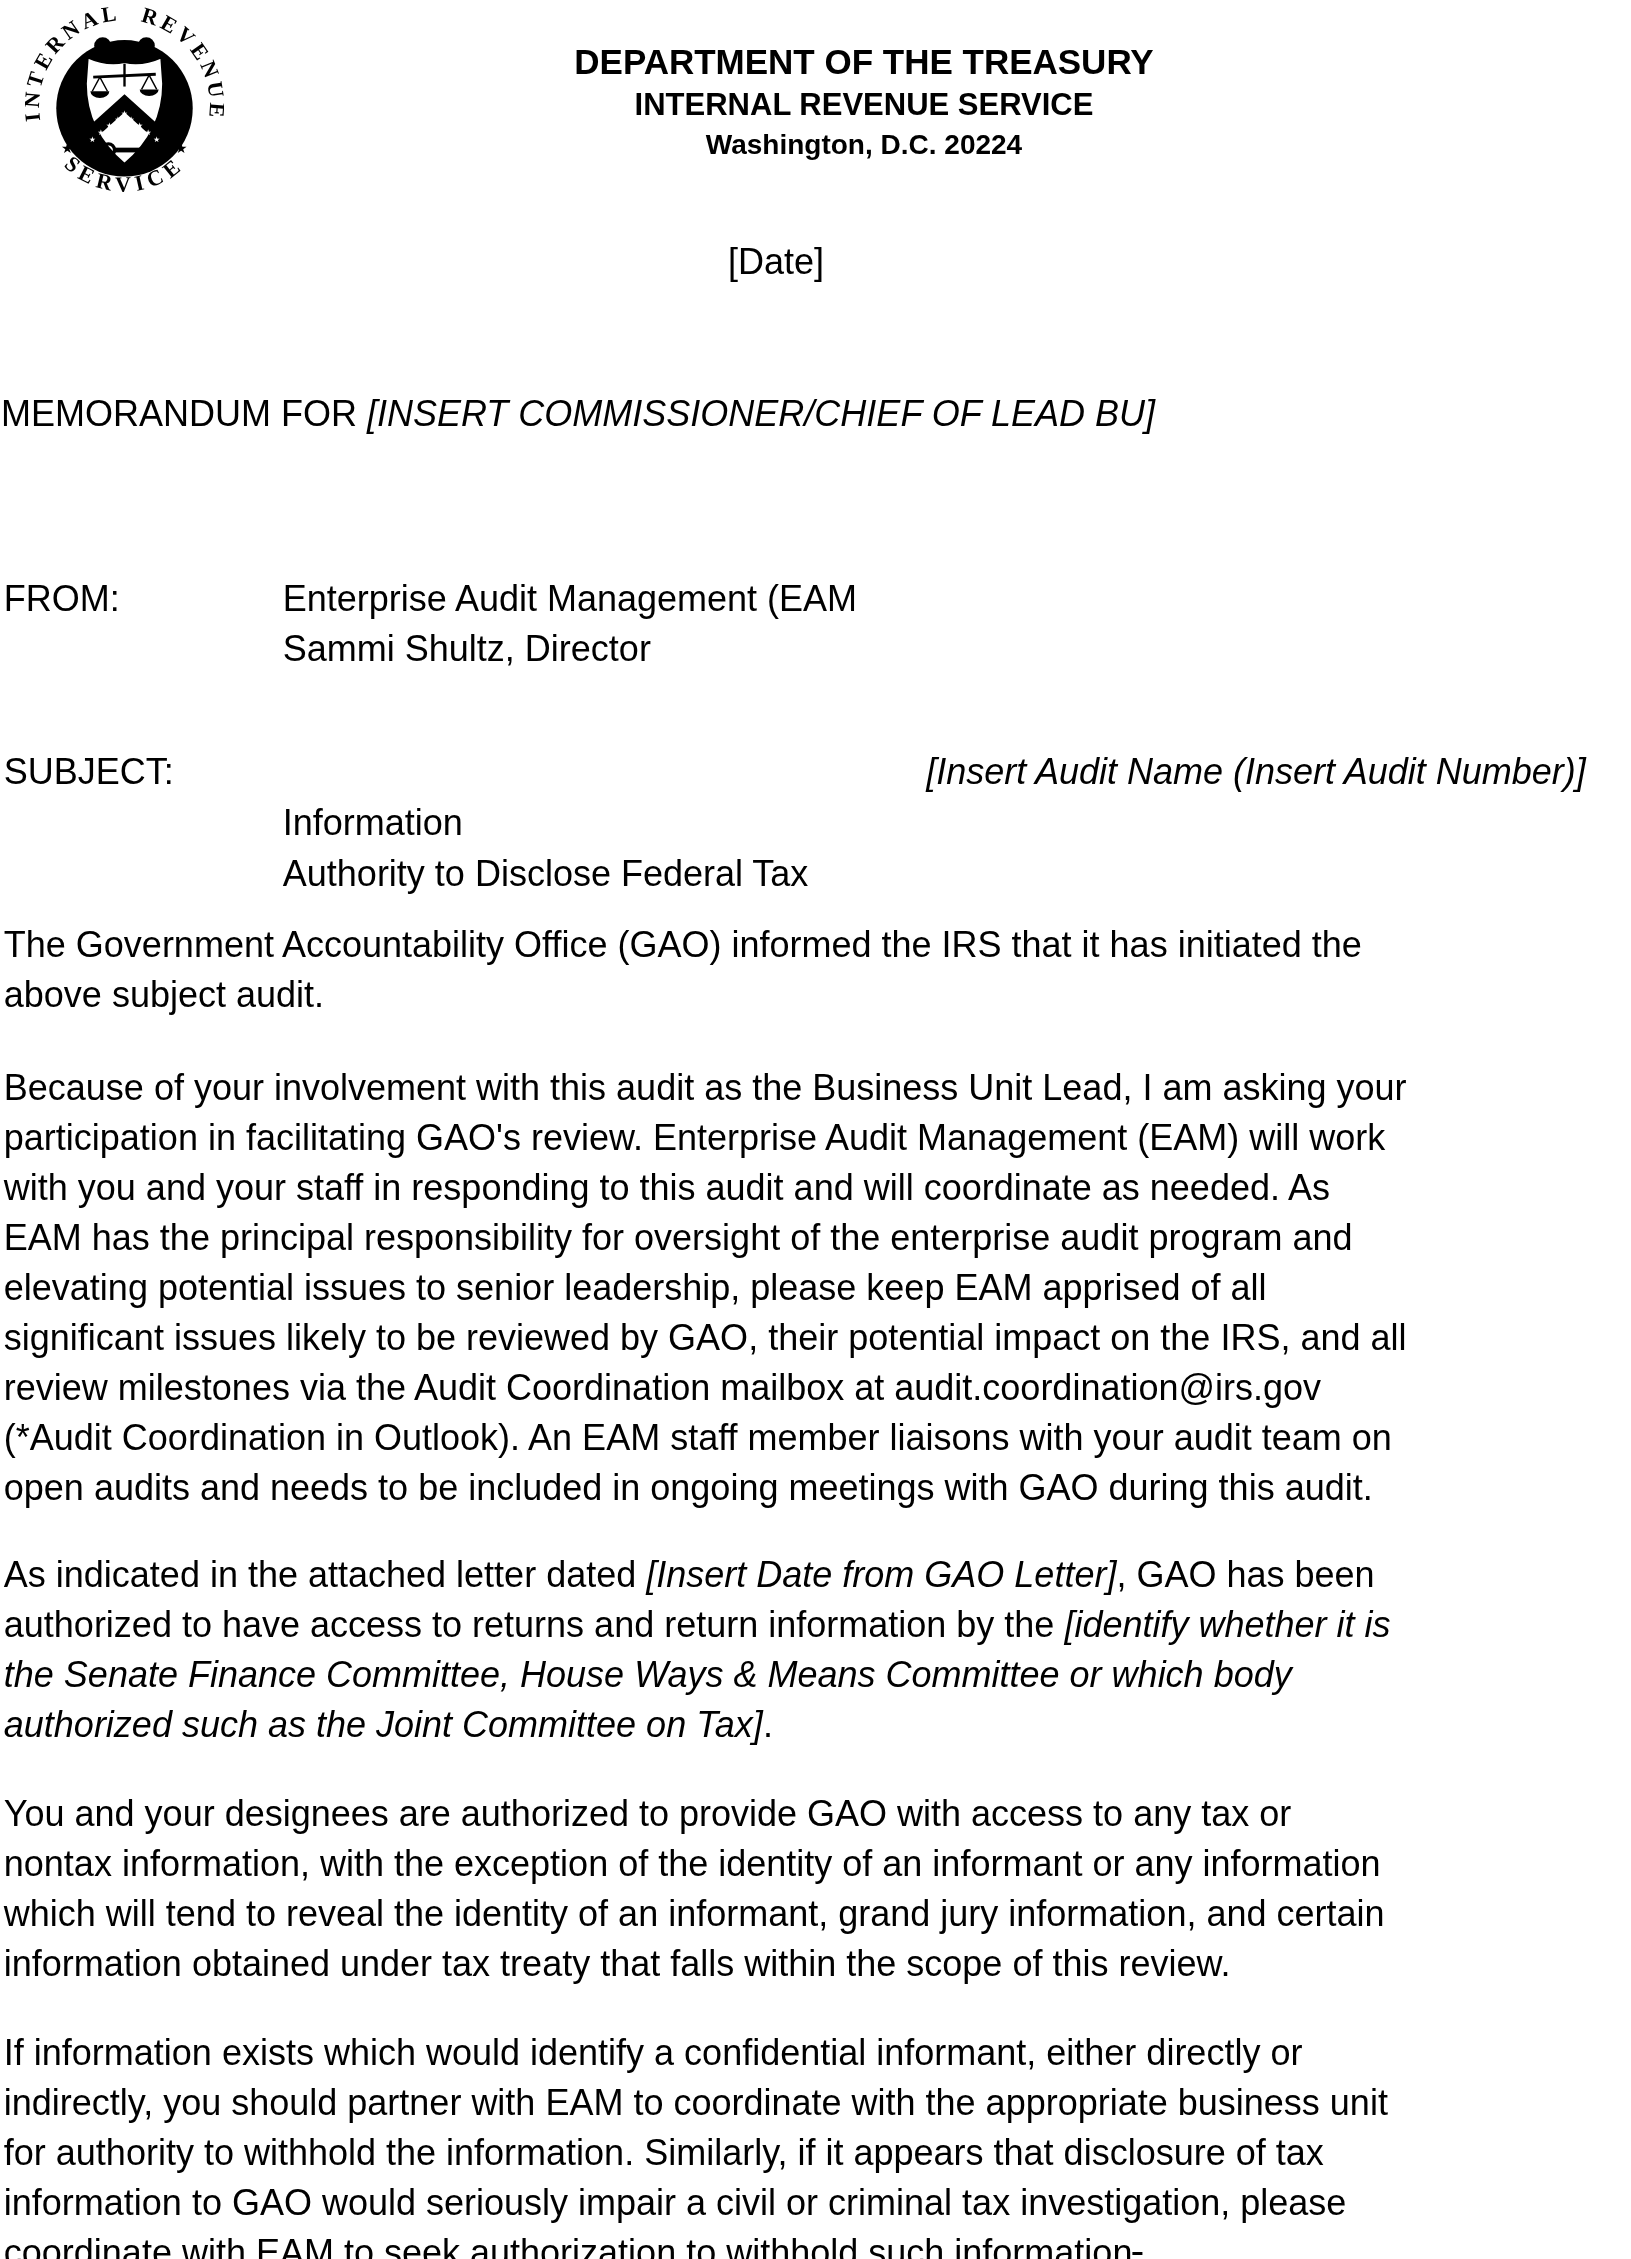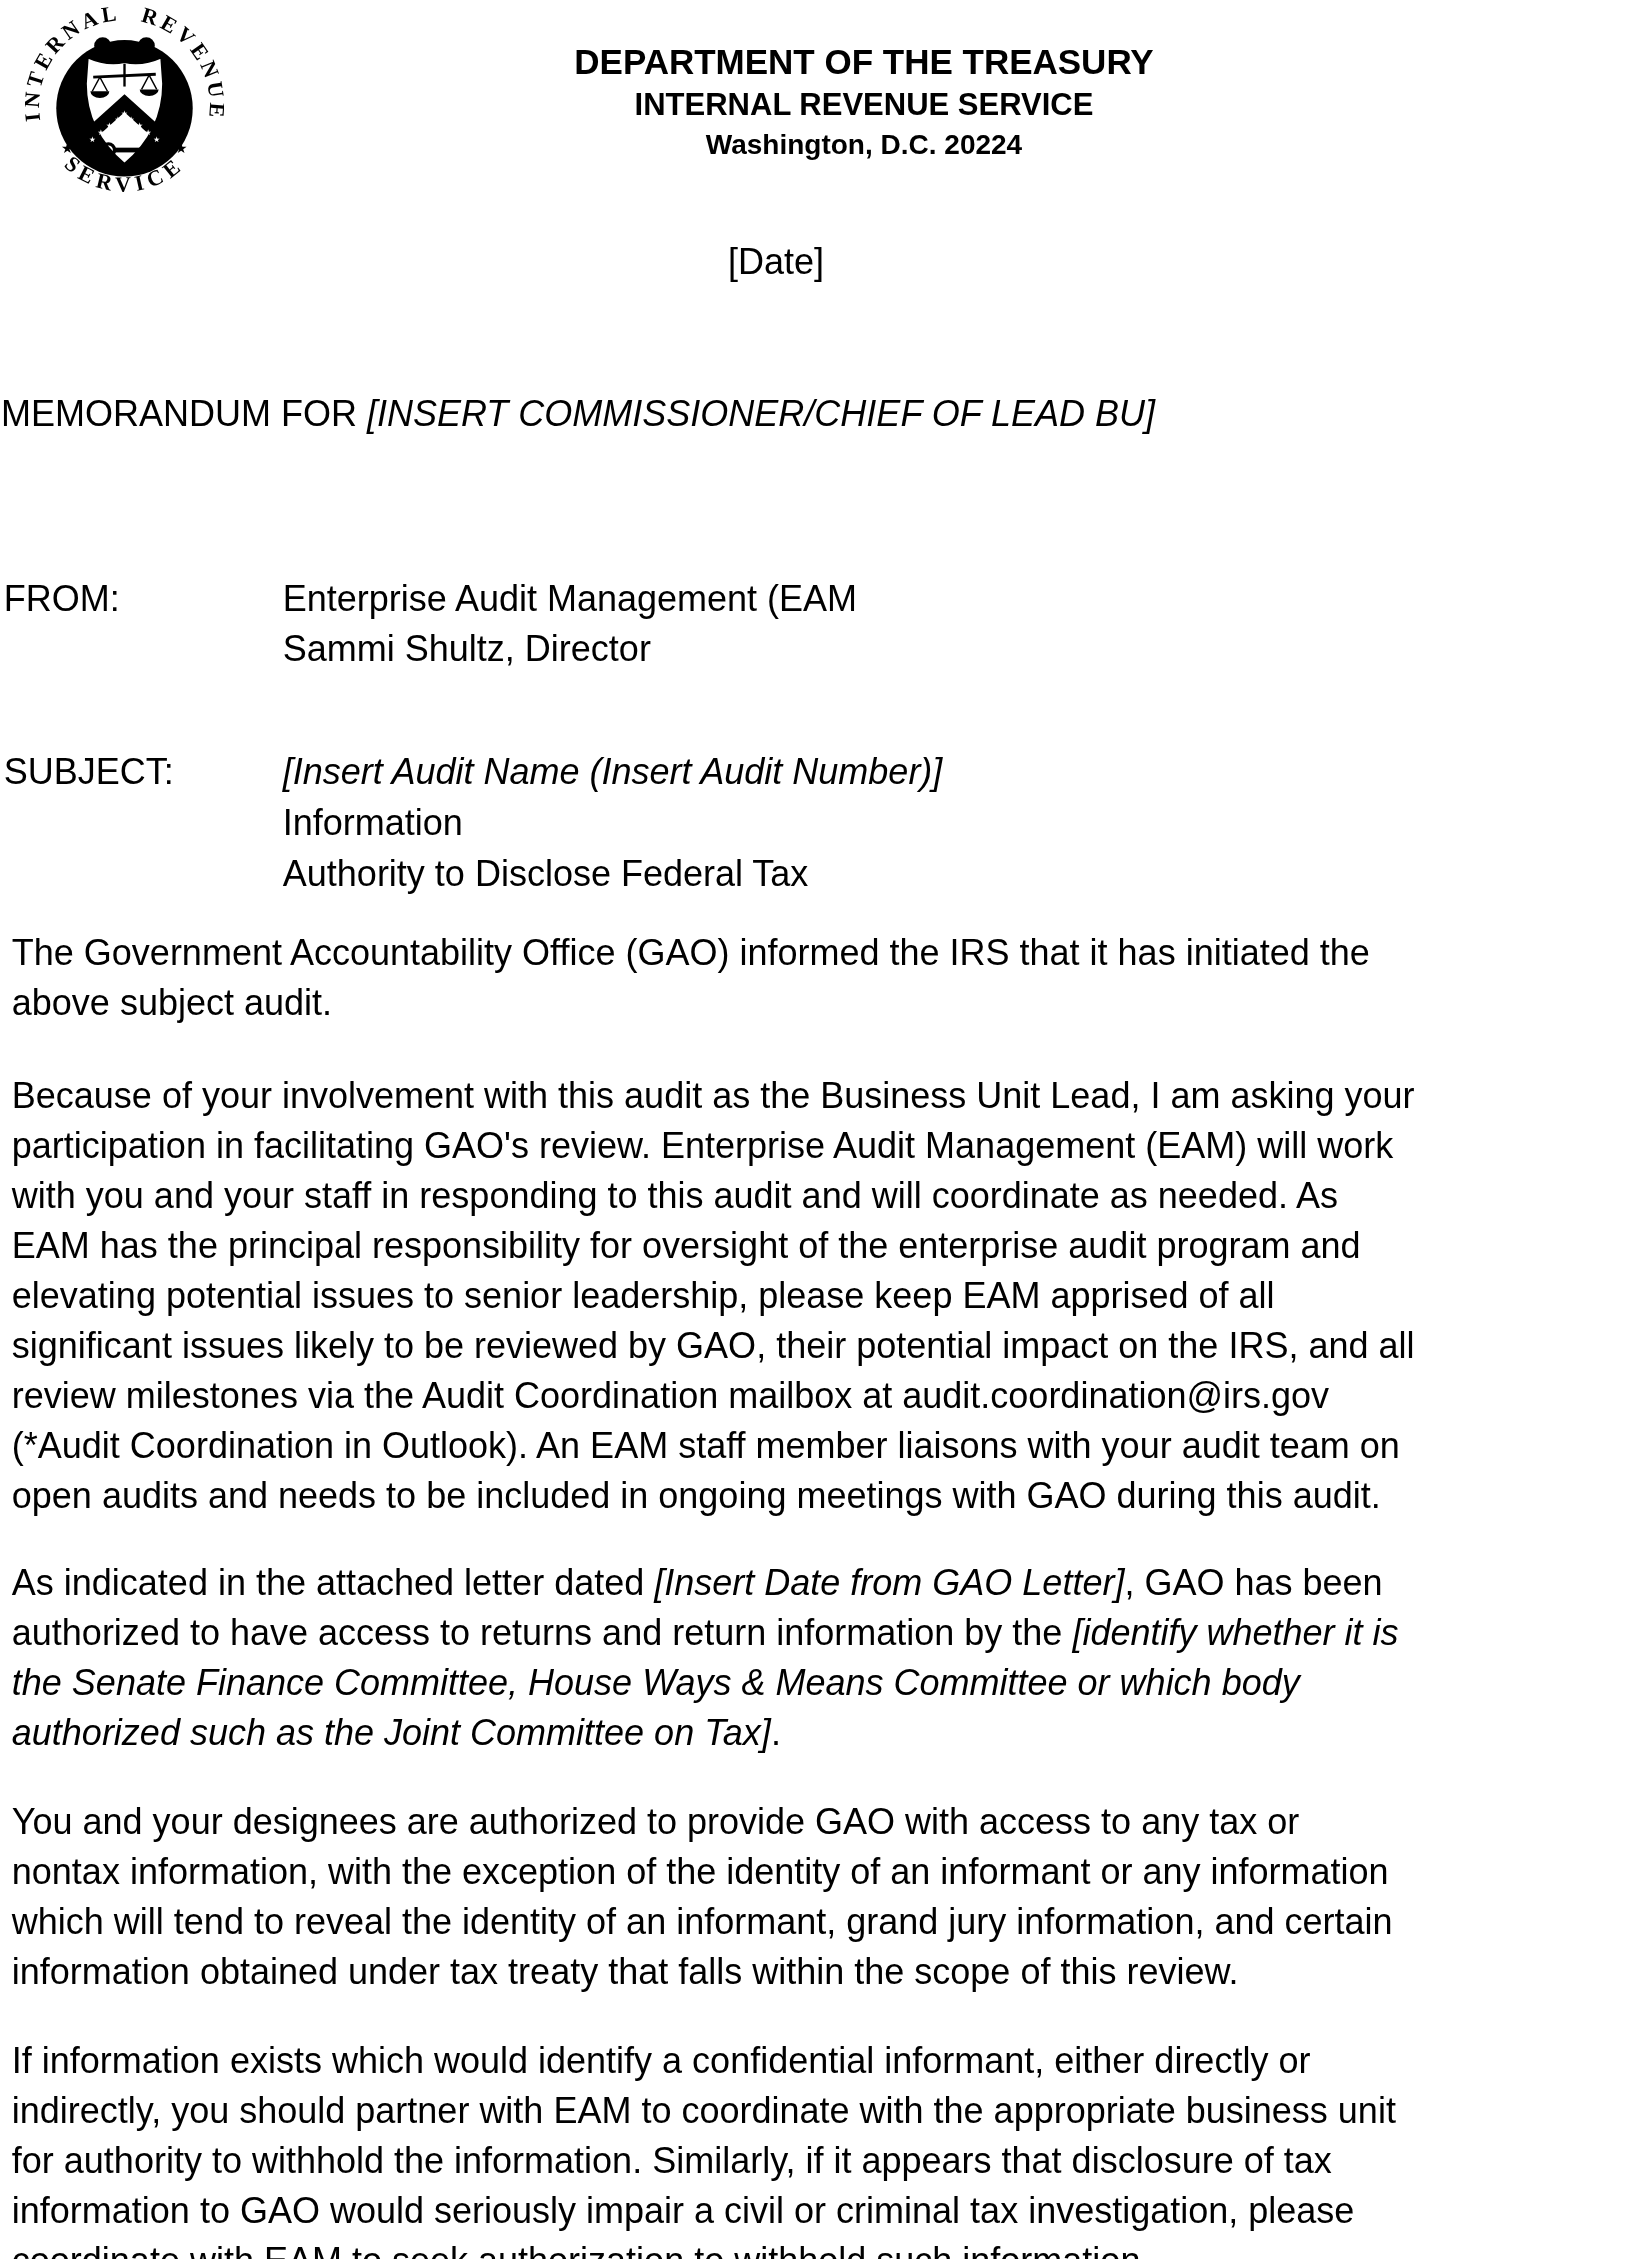--- a/index.html
+++ b/index.html
@@ -37,29 +37,29 @@
   }
   .kv{
     position:absolute;left:3.8px;width:1582px;
     display:grid;grid-template-columns:279px 1fr;
     font-size:36px;line-height:50px;
   }
   .kv.from{top:531px;margin-top:43px;}
   .kv.subject{top:746px;line-height:51px;}
   
   .para{
-    position:absolute;left:3.8px;width:1582px;margin:8px;
+    position:absolute;left:3.8px;width:1582px;margin:0;
     font-size:36px;line-height:50px;
     white-space:pre-wrap;
   }
   .p1{top:920px;} .p2{top:1063px;} .p3{top:1550px;} .p4{top:1789px;} .p5{top:2028px;}
   .seg-italic{font-style:italic;}
   .seg-underline{}
   .seg-strike{text-decoration:line-through;}
-  .italic{font-style:italic;}
+  .italic{font-style:italic;text-align:right;}
 </style>
 </head>
 <body>
 
 <div class="page">
 
   <svg class="seal" viewBox="0 0 210 210" aria-hidden="true">
     <defs>
       <path id="arcTop" d="M 18,128 A 90,90 0 1 1 192,128" fill="none"></path>
       <path id="arcBot" d="M 31,157 A 90,90 0 0 0 179,157" fill="none"></path>

